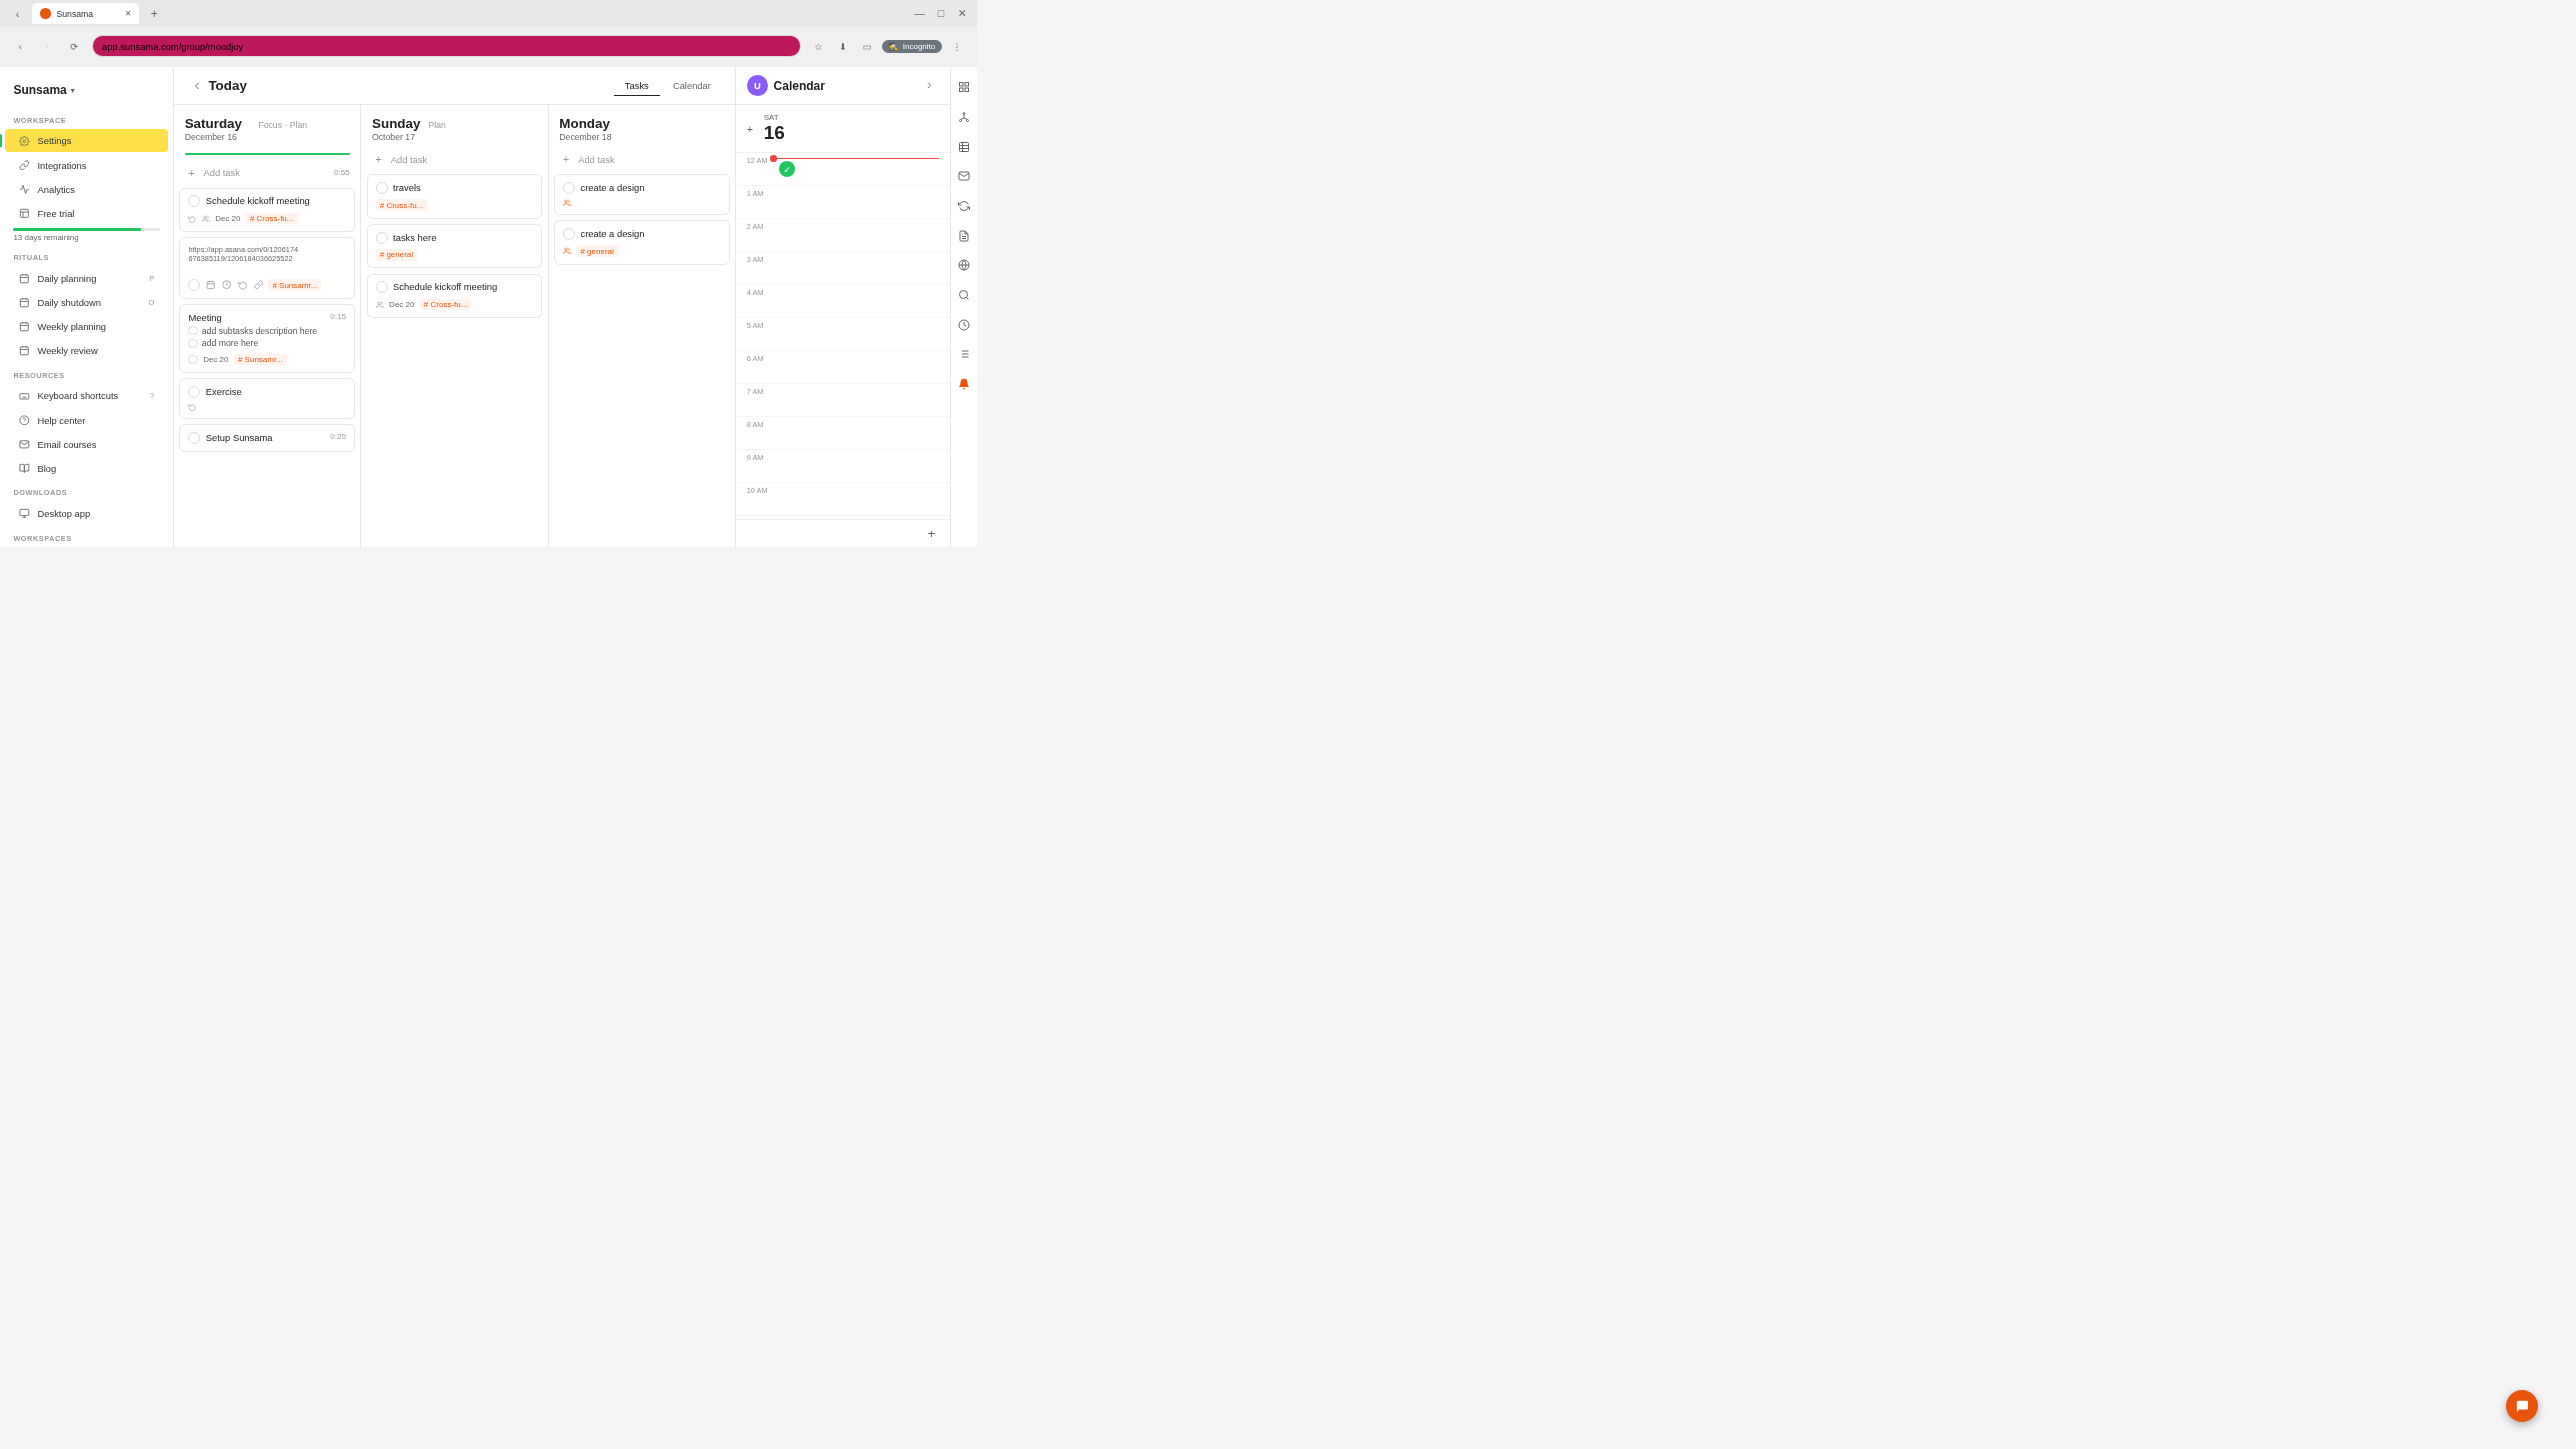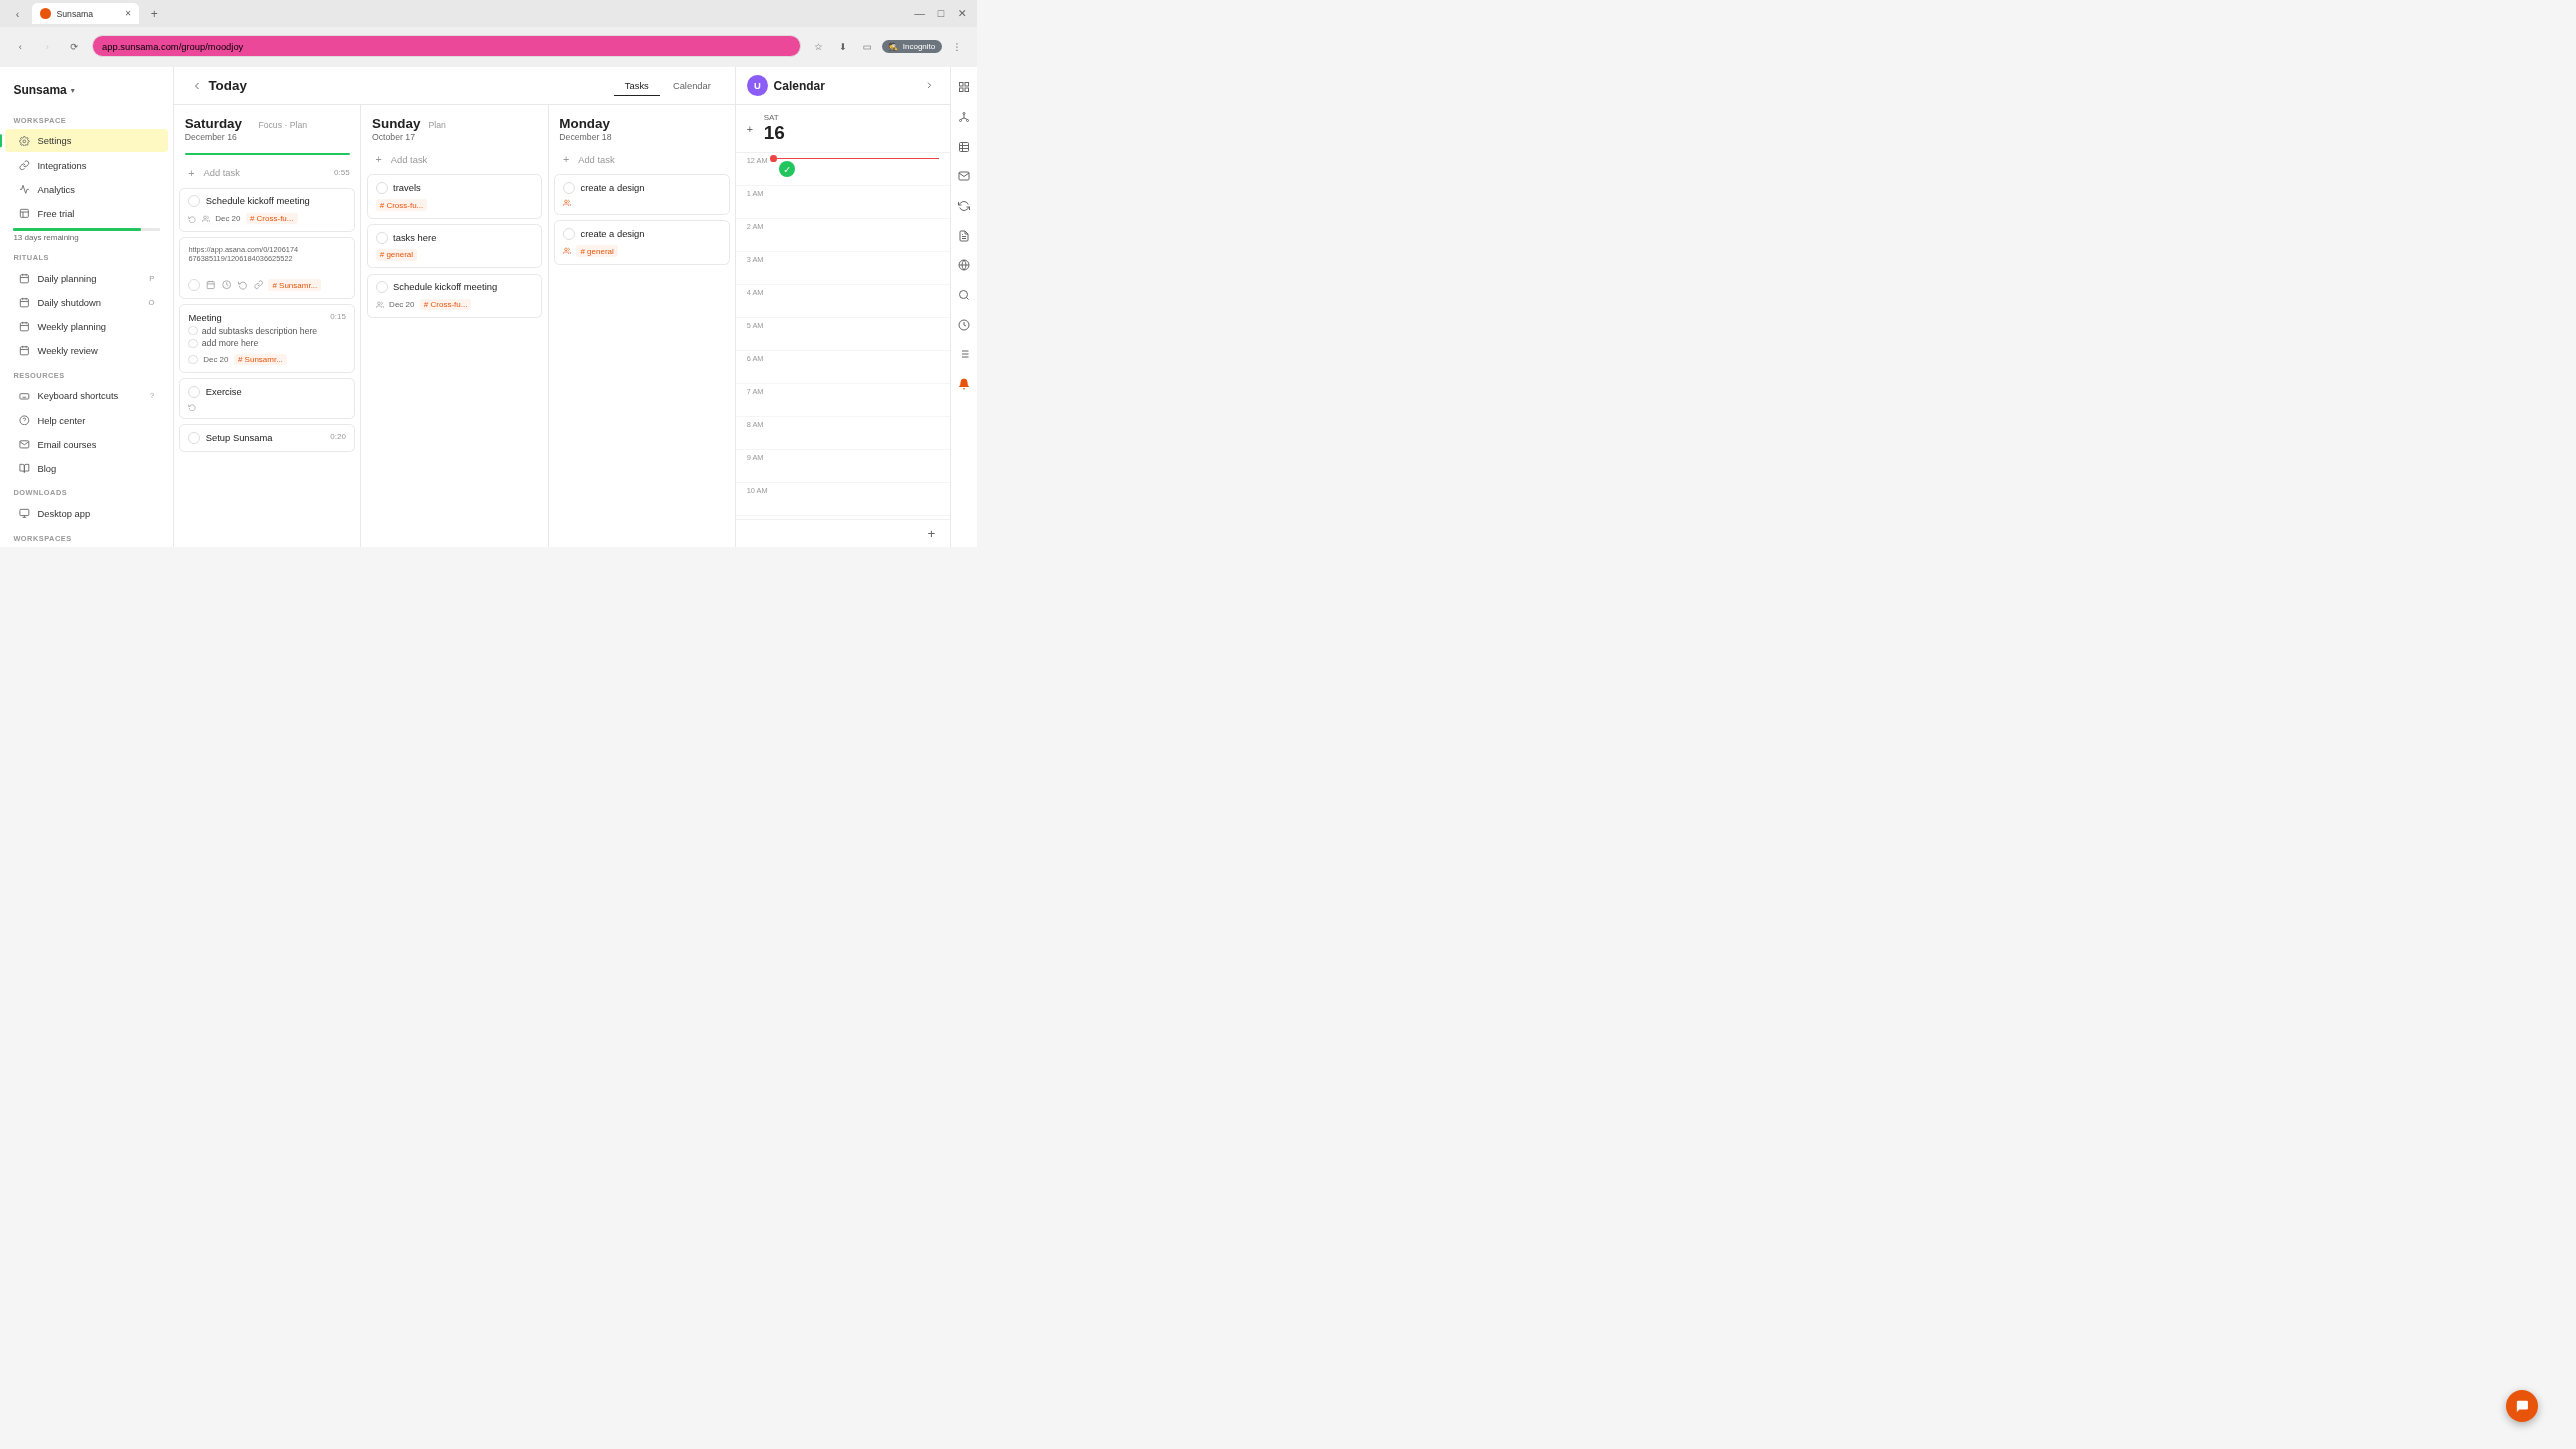--- a/index.html
+++ b/index.html
@@ -10,37 +10,37 @@
     .browser-titlebar { height: 27px; background: #e8e8e8; display: flex; align-items: center; padding: 0 8px; gap: 5.4px; }
     .browser-tab { background: white; border-radius: 5.4px 5.4px 0 0; padding: 0 8px; height: 21.5px; display: flex; align-items: center; gap: 5.4px; font-size: 8.7px; color: #333; min-width: 107px; }
     .browser-tab-favicon { width: 10.7px; height: 10.7px; background: #e8550a; border-radius: 50%; flex-shrink: 0; }
     .browser-tab-close { margin-left: auto; color: #666; cursor: pointer; font-size: 8px; }
     .browser-new-tab { width: 19px; height: 19px; display: flex; align-items: center; justify-content: center; color: #666; cursor: pointer; font-size: 12px; }
     .window-controls { margin-left: auto; display: flex; gap: 8px; }
     .window-btn { width: 13.4px; height: 13.4px; display: flex; align-items: center; justify-content: center; color: #666; cursor: pointer; font-size: 10.7px; }
 
     .browser-toolbar { height: 38px; background: #f0f0f0; display: flex; align-items: center; padding: 0 10.7px; gap: 8px; }
     .nav-btn { width: 19px; height: 19px; display: flex; align-items: center; justify-content: center; color: #666; cursor: pointer; border-radius: 50%; }
-    .address-bar { flex: 1; height: 21.5px; background: #ec4899; border-radius: 10.7px; display: flex; align-items: center; padding: 0 9.4px; gap: 5.4px; border: 0.7px solid #ddd; }
+    .address-bar { flex: 1; height: 21.5px; background: #be185d; border-radius: 10.7px; display: flex; align-items: center; padding: 0 9.4px; gap: 5.4px; border: 0.7px solid #ddd; }
     .toolbar-actions { display: flex; gap: 5.4px; align-items: center; }
     .toolbar-icon { width: 19px; height: 19px; display: flex; align-items: center; justify-content: center; color: #666; cursor: pointer; }
     .incognito-badge { background: #6c757d; color: white; padding: 2px 6.7px; border-radius: 8px; font-size: 8px; display: flex; align-items: center; gap: 4px; }
 
     
     .app-container { display: flex; height: 480px; background: white; }
 
     
     .sidebar { width: 174px; background: white; border-right: 0.7px solid #e8e8e8; display: flex; flex-direction: column; padding: 10.7px 0; overflow-y: auto; flex-shrink: 0; }
     .sidebar-logo { padding: 5.4px 13.4px 10.7px; display: flex; align-items: center; gap: 4px; }
     .sidebar-logo-text { font-size: 12px; font-weight: 600; color: #222; }
     .sidebar-logo-caret { color: #666; font-size: 8px; }
 
     .sidebar-section-label { font-size: 7.4px; font-weight: 600; color: #999; letter-spacing: 0.5px; text-transform: uppercase; padding: 8px 13.4px 4px; }
     .sidebar-item { display: flex; align-items: center; gap: 6.7px; padding: 5.4px 13.4px; cursor: pointer; border-radius: 4px; margin: 0.7px 5.4px; color: #333; font-size: 9.4px; position: relative; }
-    .sidebar-item.active { background: #fef9c3; }
+    .sidebar-item.active { background: #fde047; }
     .sidebar-item-icon { width: 12px; height: 12px; flex-shrink: 0; color: #666; display: flex; align-items: center; justify-content: center; }
     .sidebar-item-label { flex: 1; }
     .sidebar-item-badge { font-size: 7.4px; color: #999; }
     .sidebar-active-indicator { position: absolute; left: 0; top: 50%; transform: translateY(-50%); width: 2px; height: 13.4px; background: #22c55e; border-radius: 0 1.3px 1.3px 0; margin-left: -5.4px; }
 
     .free-trial-bar { margin: 2.7px 13.4px; }
     .free-trial-bar-track { height: 2.7px; background: #e8e8e8; border-radius: 1.3px; }
     .free-trial-bar-fill { height: 2.7px; background: #22c55e; border-radius: 1.3px; width: 87%; }
     .free-trial-days { font-size: 8px; color: #666; margin-top: 2.7px; padding: 0 0px; }
 

